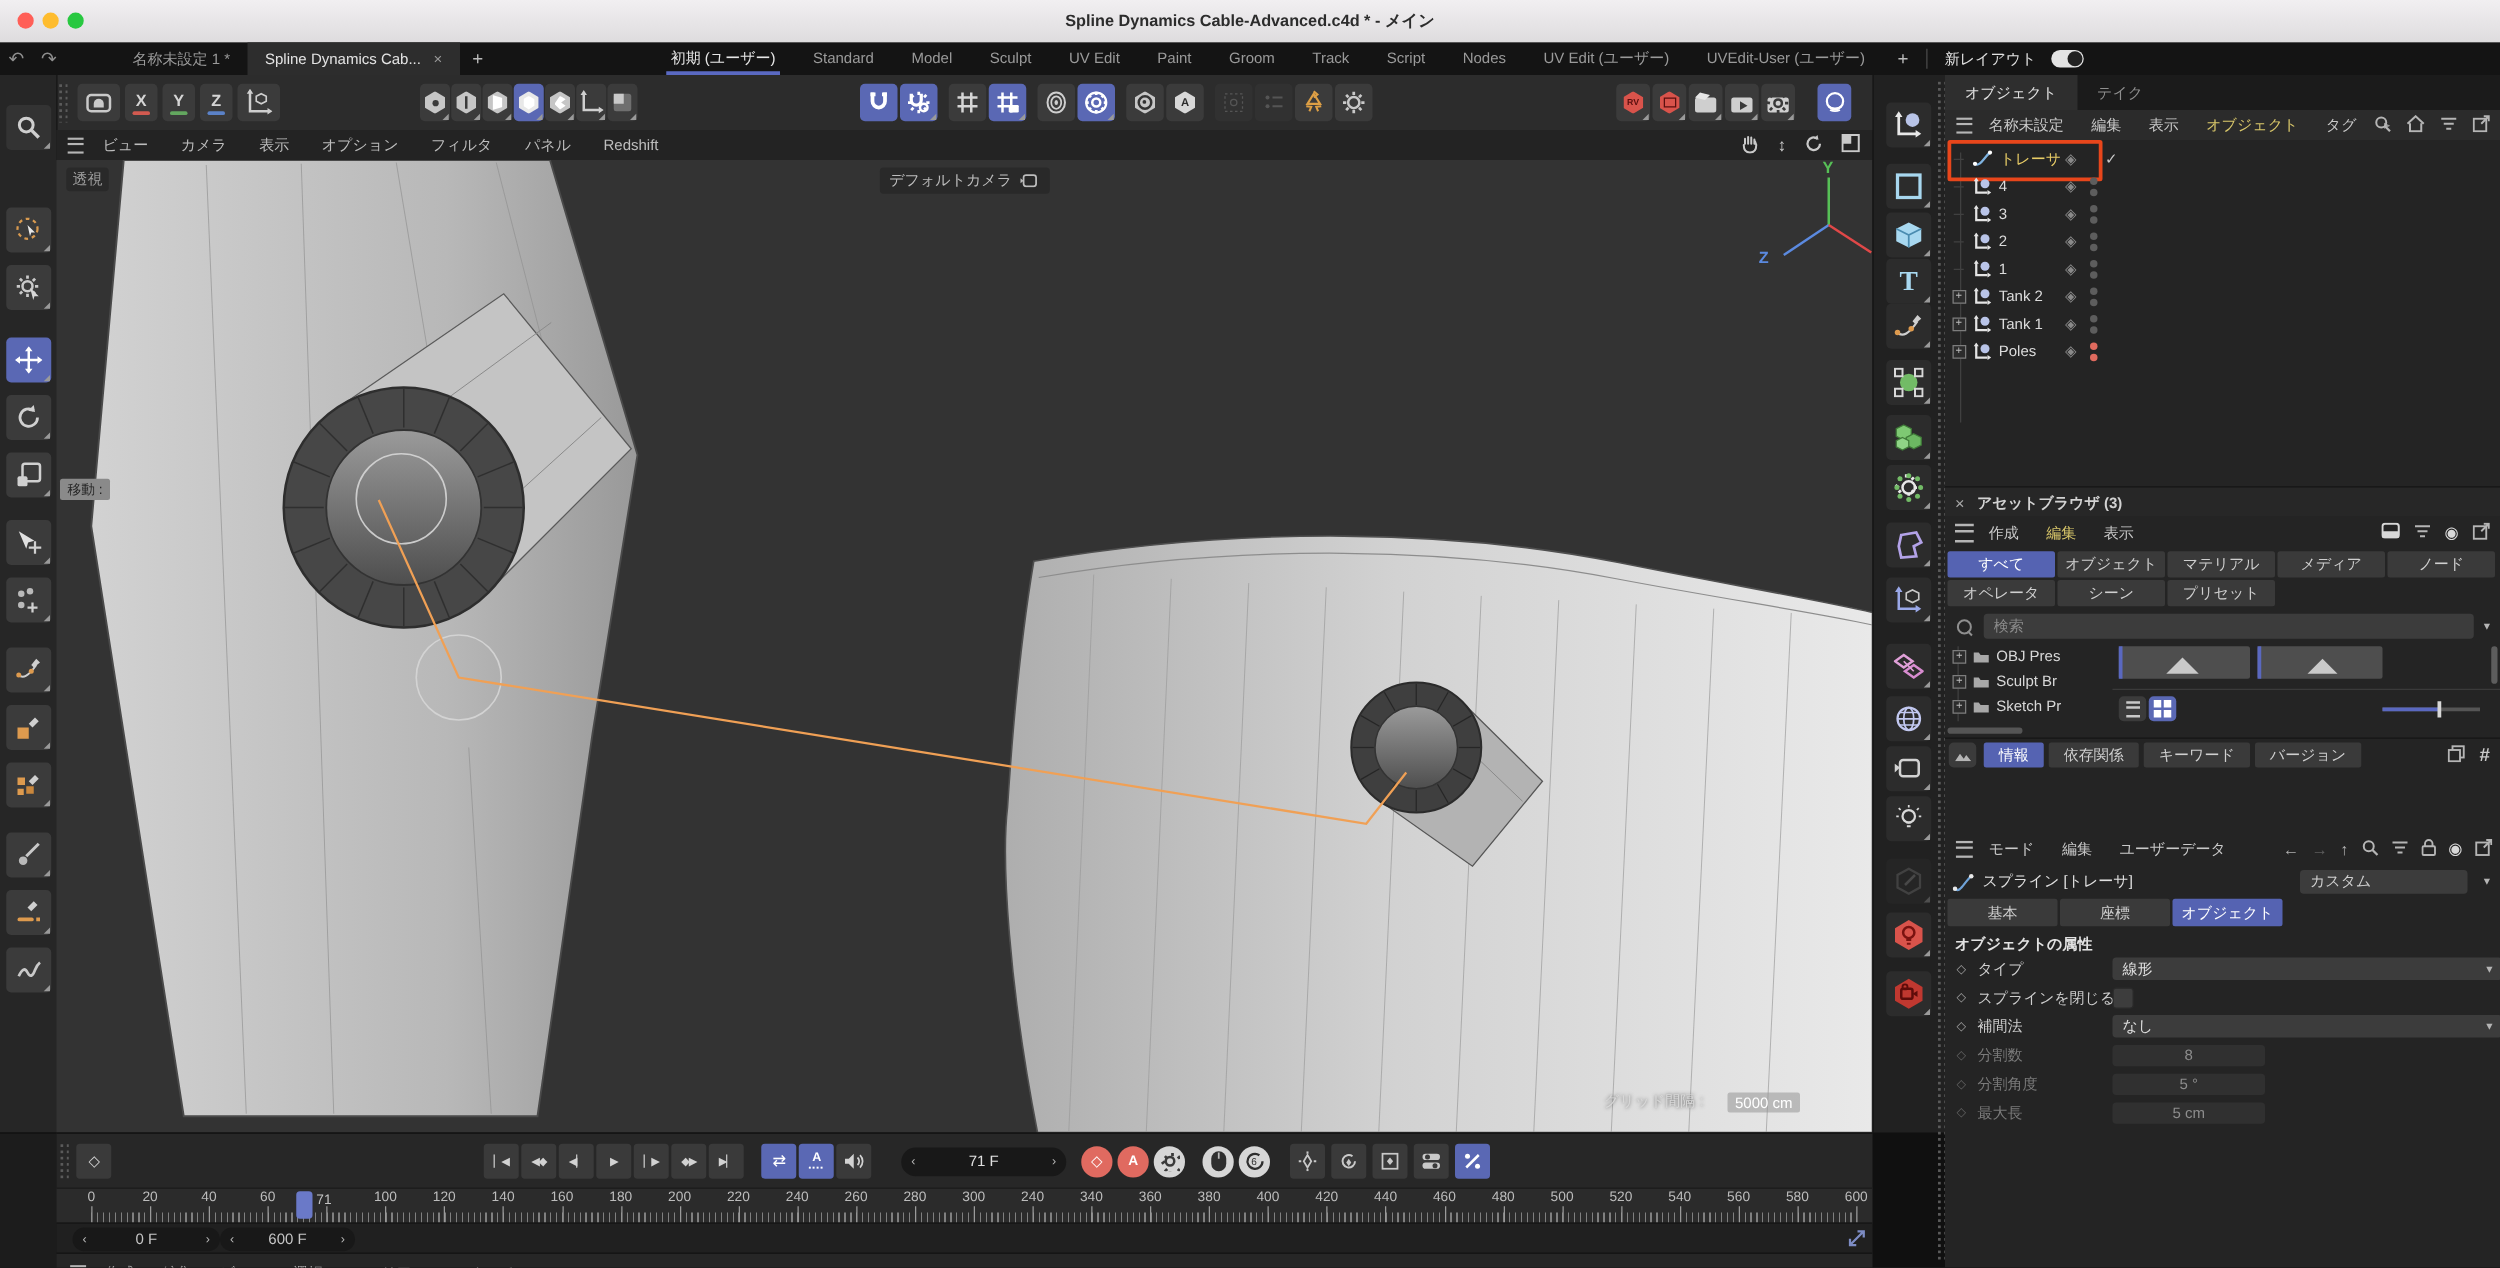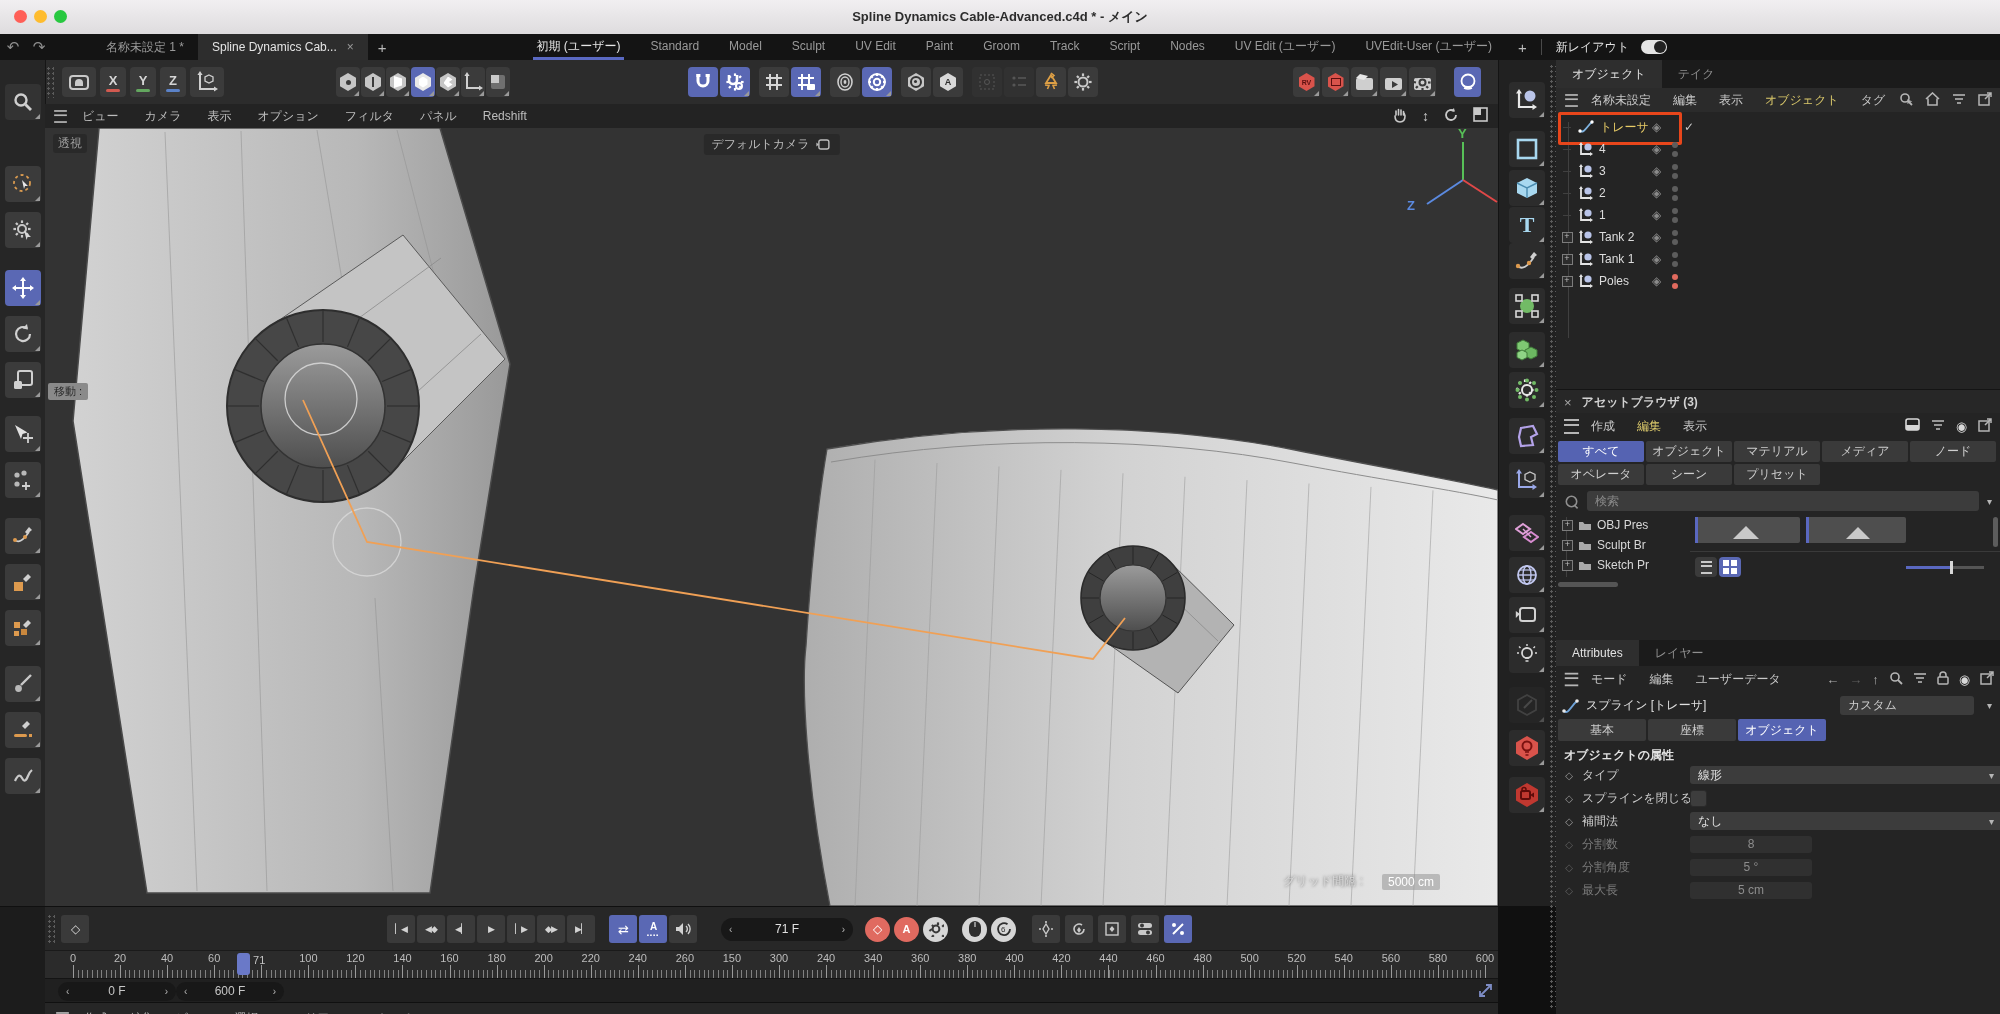--- a/index.html
+++ b/index.html
@@ -989,25 +989,41 @@
               <i style="width:6px;height:6px;background:#fff"></i>
             </div>
         </div>
       </div>
       <div class="abs" style="left:350px;top:51px;width:78px;height:3px;background:#555">
         <div style="position:absolute;left:0;top:0;width:45px;height:3px;background:#5a68c0"></div>
         <div style="position:absolute;left:44px;top:-5px;width:3px;height:13px;background:#d8d8d8"></div>
       </div>
     </div>
 
-
-    <div class="abs ptabbar" style="left:0;top:580px;width:444px;height:26px" id="attrtabs">
-        <div class="ptab active">Attributes</div>
-        <div class="ptab">レイヤー</div>
-      </div>
+    <div class="abs row" style="left:0;top:530px;width:444px;height:26px;background:#242424;border-top:1px solid #141414">
+      <div class="tbtn" style="width:22px;height:20px;margin:0 6px 0 3px">
+        <svg width="13" height="10" viewBox="0 0 13 10">
+            <path d="M0,10 L4,4 L7,8 L9,5 L13,10 Z" fill="#b5b5b5"></path>
+          </svg>
+      </div>
+      <div id="infotabs" class="row" style="gap:2px">
+          <div class="fbtn active" style="flex: 0 0 auto; padding: 0px 12px; height: 20px;">情報</div>
+          <div class="fbtn" style="flex: 0 0 auto; padding: 0px 12px; height: 20px;">依存関係</div>
+          <div class="fbtn" style="flex: 0 0 auto; padding: 0px 12px; height: 20px;">キーワード</div>
+          <div class="fbtn" style="flex: 0 0 auto; padding: 0px 12px; height: 20px;">バージョン</div>
+        </div>
+      <div class="row" style="position:absolute;right:8px;gap:12px" id="infoicons">
+          <span><svg width="14" height="14" viewBox="0 0 14 14">
+              <rect x="4" y="1" width="9" height="9" stroke="#b5b5b5" stroke-width="1.5" fill="none"></rect>
+              <rect x="1" y="4" width="9" height="9" stroke="#b5b5b5" stroke-width="1.5" fill="#242424"></rect>
+            </svg></span>
+          <span style="color: rgb(201, 201, 201); font-size: 15px; font-weight: bold;">#</span>
+        </div>
+    </div>
+
     <div class="abs row" style="left:0;top:606px;width:444px;height:26px;background:#242424">
       <div class="burger" style="margin:0 12px 0 8px;transform:scale(.9)"></div>
       <div id="attrmenu" class="row">
           <span class="menu-lb">モード</span>
           <span class="menu-lb">編集</span>
           <span class="menu-lb">ユーザーデータ</span>
         </div>
       <div class="row" style="position:absolute;right:6px;gap:10px;color:#b0b0b0;font-size:13px" id="attricons">
           <span>←</span>
           <span style="opacity: 0.4;">→</span>
@@ -1218,21 +1234,21 @@
         <div class="ticklab" style="left: 451.6px;">180</div>
         <div class="tick" style="left: 498.667px;"></div>
         <div class="ticklab" style="left: 498.667px;">200</div>
         <div class="tick" style="left: 545.733px;"></div>
         <div class="ticklab" style="left: 545.733px;">220</div>
         <div class="tick" style="left: 592.8px;"></div>
         <div class="ticklab" style="left: 592.8px;">240</div>
         <div class="tick" style="left: 639.867px;"></div>
         <div class="ticklab" style="left: 639.867px;">260</div>
         <div class="tick" style="left: 686.933px;"></div>
-        <div class="ticklab" style="left: 686.933px;">150</div>
+        <div class="ticklab" style="left: 686.933px;">280</div>
         <div class="tick" style="left: 734px;"></div>
         <div class="ticklab" style="left: 734px;">300</div>
         <div class="tick" style="left: 781.067px;"></div>
         <div class="ticklab" style="left: 781.067px;">240</div>
         <div class="tick" style="left: 828.133px;"></div>
         <div class="ticklab" style="left: 828.133px;">340</div>
         <div class="tick" style="left: 875.2px;"></div>
         <div class="ticklab" style="left: 875.2px;">360</div>
         <div class="tick" style="left: 922.267px;"></div>
         <div class="ticklab" style="left: 922.267px;">380</div>

